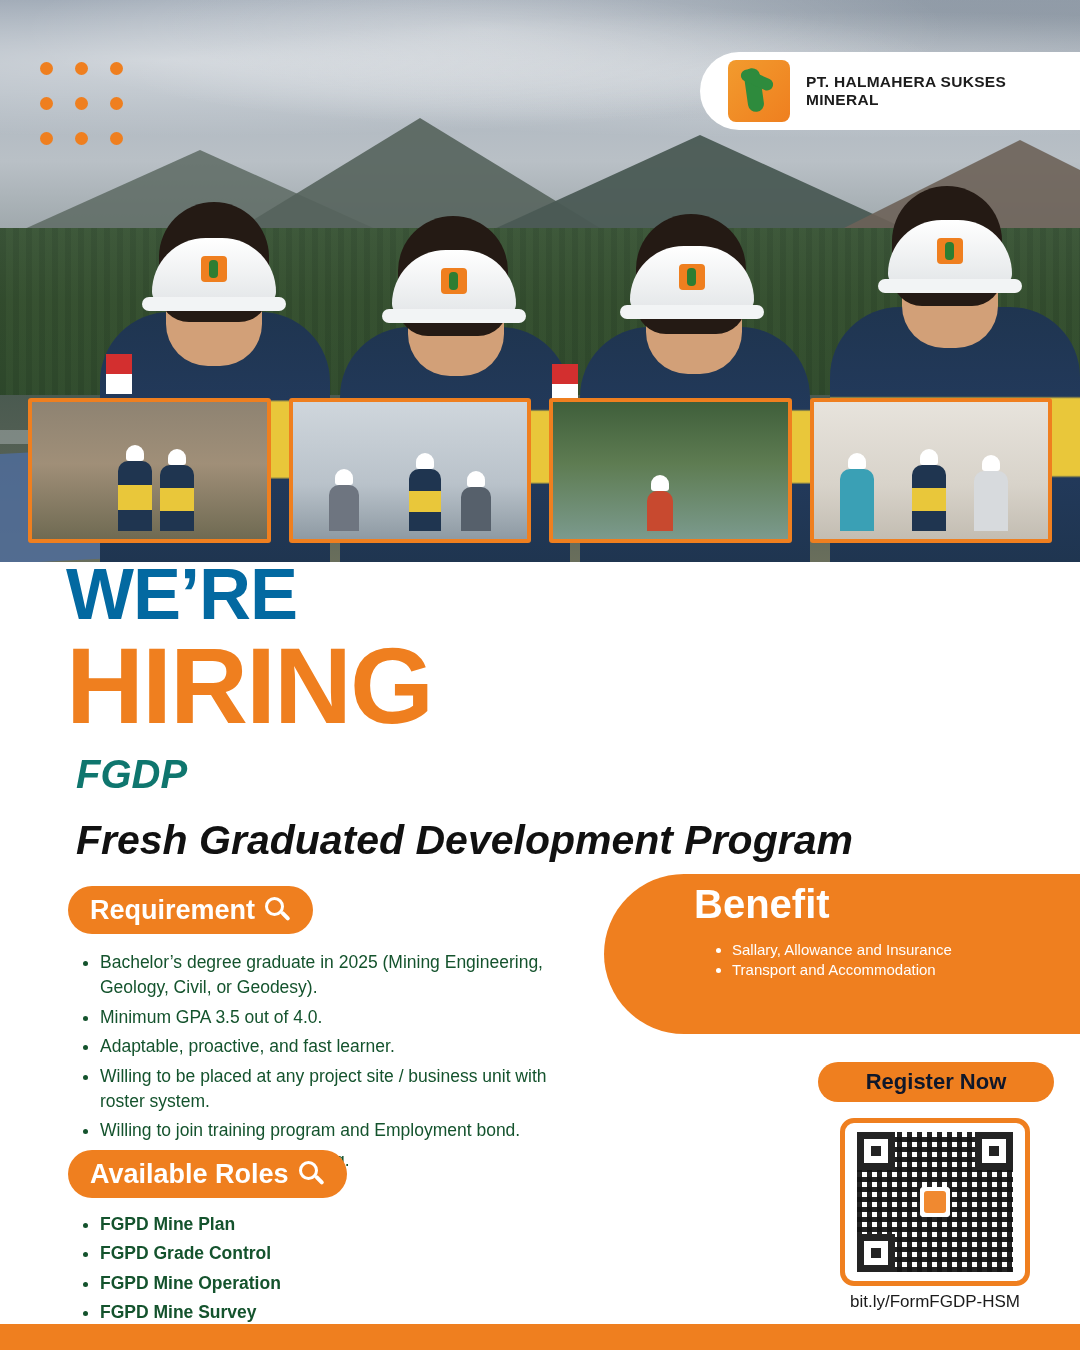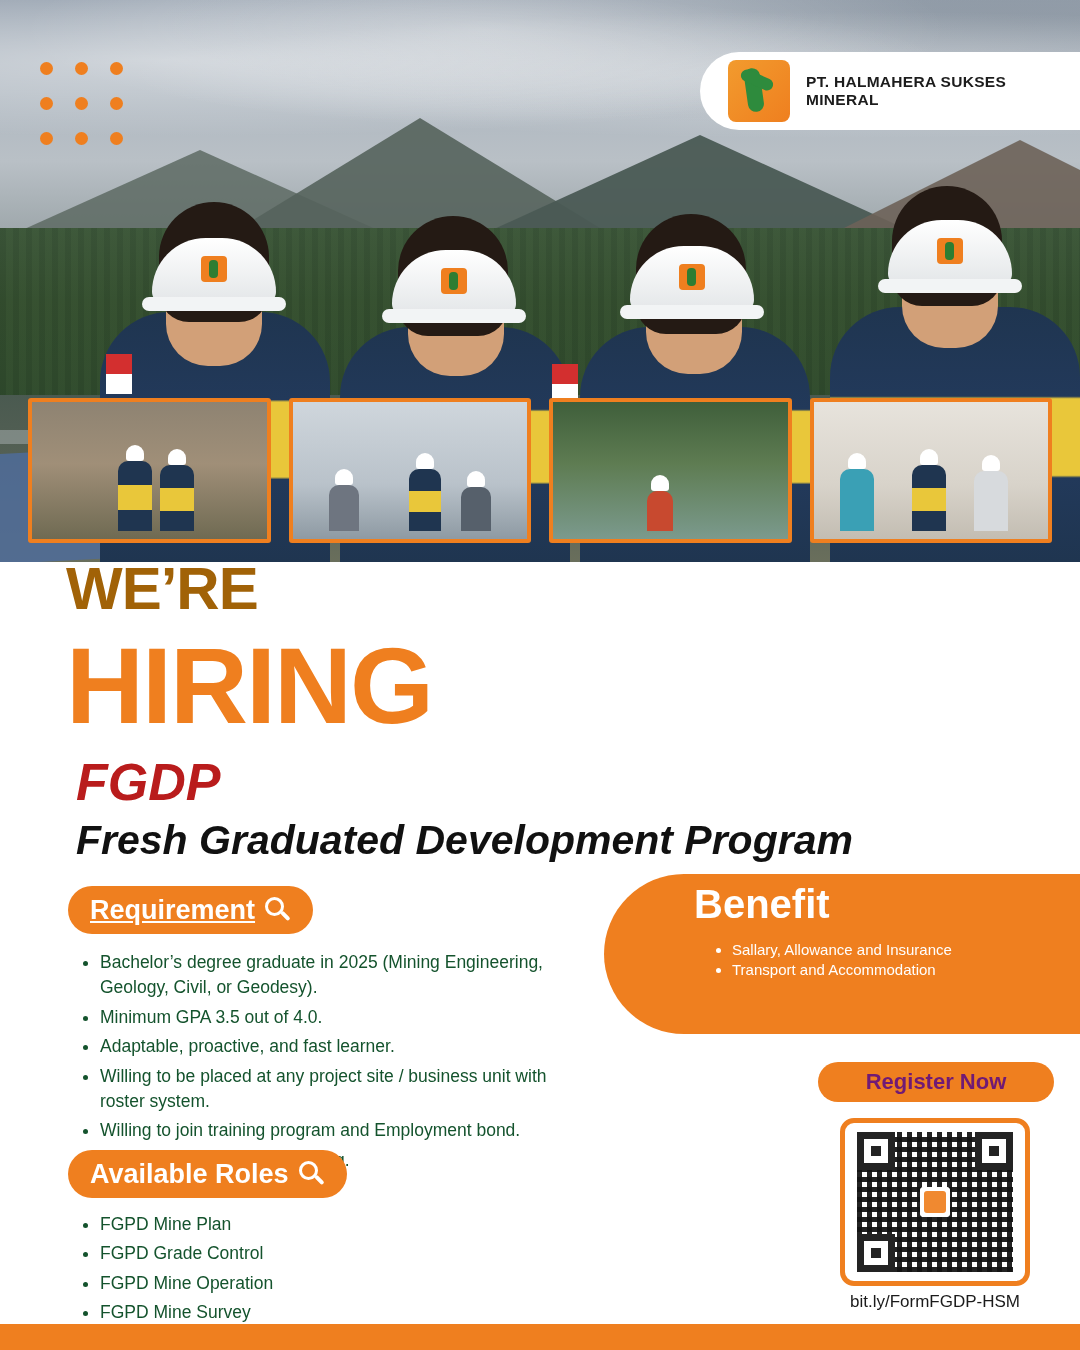--- a/index.html
+++ b/index.html
@@ -145,73 +145,73 @@
     content: ""; position: absolute; left: 12px; top: 14px; width: 34px; height: 12px;
     background: #2e8b3d; border-radius: 6px; transform: rotate(24deg);
   }
   .logo-text { font-size: 15.5px; font-weight: bold; letter-spacing: .3px; color: #1c1c1c; }
 
   
   .body { position: absolute; top: 562px; left: 0; width: 1080px; height: 788px; background: #ffffff; }
 
   .were {
     position: absolute; top: -2px; left: 66px;
-    font-size: 60px; font-weight: 800; letter-spacing: -1px; color: #a16207; line-height: .95;
+    font-size: 72px; font-weight: 800; letter-spacing: -1px; color: #0369a1; line-height: .95;
   }
   .hiring {
     position: absolute; top: 73px; left: 66px;
     font-size: 108px; font-weight: 800; letter-spacing: -2px; color: #ef7f1f; line-height: .95;
   }
   .fgdp {
     position: absolute; top: 190px; left: 76px;
-    font-size: 52px; font-weight: 800; font-style: italic; color: #b91c1c;
+    font-size: 40px; font-weight: 800; font-style: italic; color: #0f766e;
   }
   .fgdp-long {
     position: absolute; top: 255px; left: 76px;
     font-size: 41px; font-weight: 800; font-style: italic; color: #111111;
   }
 
   .pill {
     position: absolute; height: 48px; background: #ef7f1f; border-radius: 26px;
     display: flex; align-items: center; gap: 10px; padding: 0 22px;
     color: #ffffff; font-size: 27px; font-weight: 800;
   }
-  .pill-req { top: 324px; left: 68px; text-decoration: underline; }
+  .pill-req { top: 324px; left: 68px; }
   .pill-roles { top: 588px; left: 68px; }
   .mag { width: 26px; height: 26px; position: relative; flex: none; }
   .mag i { position: absolute; left: 0; top: 0; width: 19px; height: 19px; border: 3px solid #ffffff; border-radius: 50%; }
   .mag b { position: absolute; left: 15px; top: 17px; width: 11px; height: 3.5px; background: #ffffff; border-radius: 2px; transform: rotate(45deg); }
 
   ul.list {
     position: absolute; list-style: disc; padding-left: 22px;
     font-size: 17.5px; line-height: 1.45; color: #14532d;
   }
   ul.list li { margin-bottom: 4px; }
   .list-req { top: 388px; left: 78px; width: 500px; }
-  .list-roles { top: 650px; left: 78px; width: 430px; }
+  .list-roles { top: 650px; left: 78px; width: 430px; font-weight: bold; }
 
   .benefit-card {
     position: absolute; top: 312px; left: 604px; width: 476px; height: 160px;
     background: #ef7f1f; border-radius: 80px 0 0 80px;
   }
   .benefit-title {
     position: absolute; top: 320px; left: 694px;
     font-size: 40px; font-weight: 800; color: #ffffff;
   }
   ul.benefit-list {
     position: absolute; top: 378px; left: 712px; width: 350px;
     list-style: disc; padding-left: 20px; color: #ffffff;
     font-size: 15px; line-height: 1.35;
   }
 
   .register-pill {
     position: absolute; top: 500px; left: 818px; width: 236px; height: 40px;
     background: #ef7f1f; border-radius: 22px;
     display: flex; align-items: center; justify-content: center;
-    color: #701a75; font-size: 22px; font-weight: 800;
+    color: #0f172a; font-size: 22px; font-weight: 800;
   }
   .qr-frame {
     position: absolute; top: 556px; left: 840px; width: 190px; height: 168px;
     border: 5px solid #ef7f1f; border-radius: 14px; background: #ffffff;
     display: flex; align-items: center; justify-content: center;
   }
   .qr {
     width: 156px; height: 140px;
     background-image:
       repeating-linear-gradient(90deg, #111 0 5px, transparent 5px 10px),

